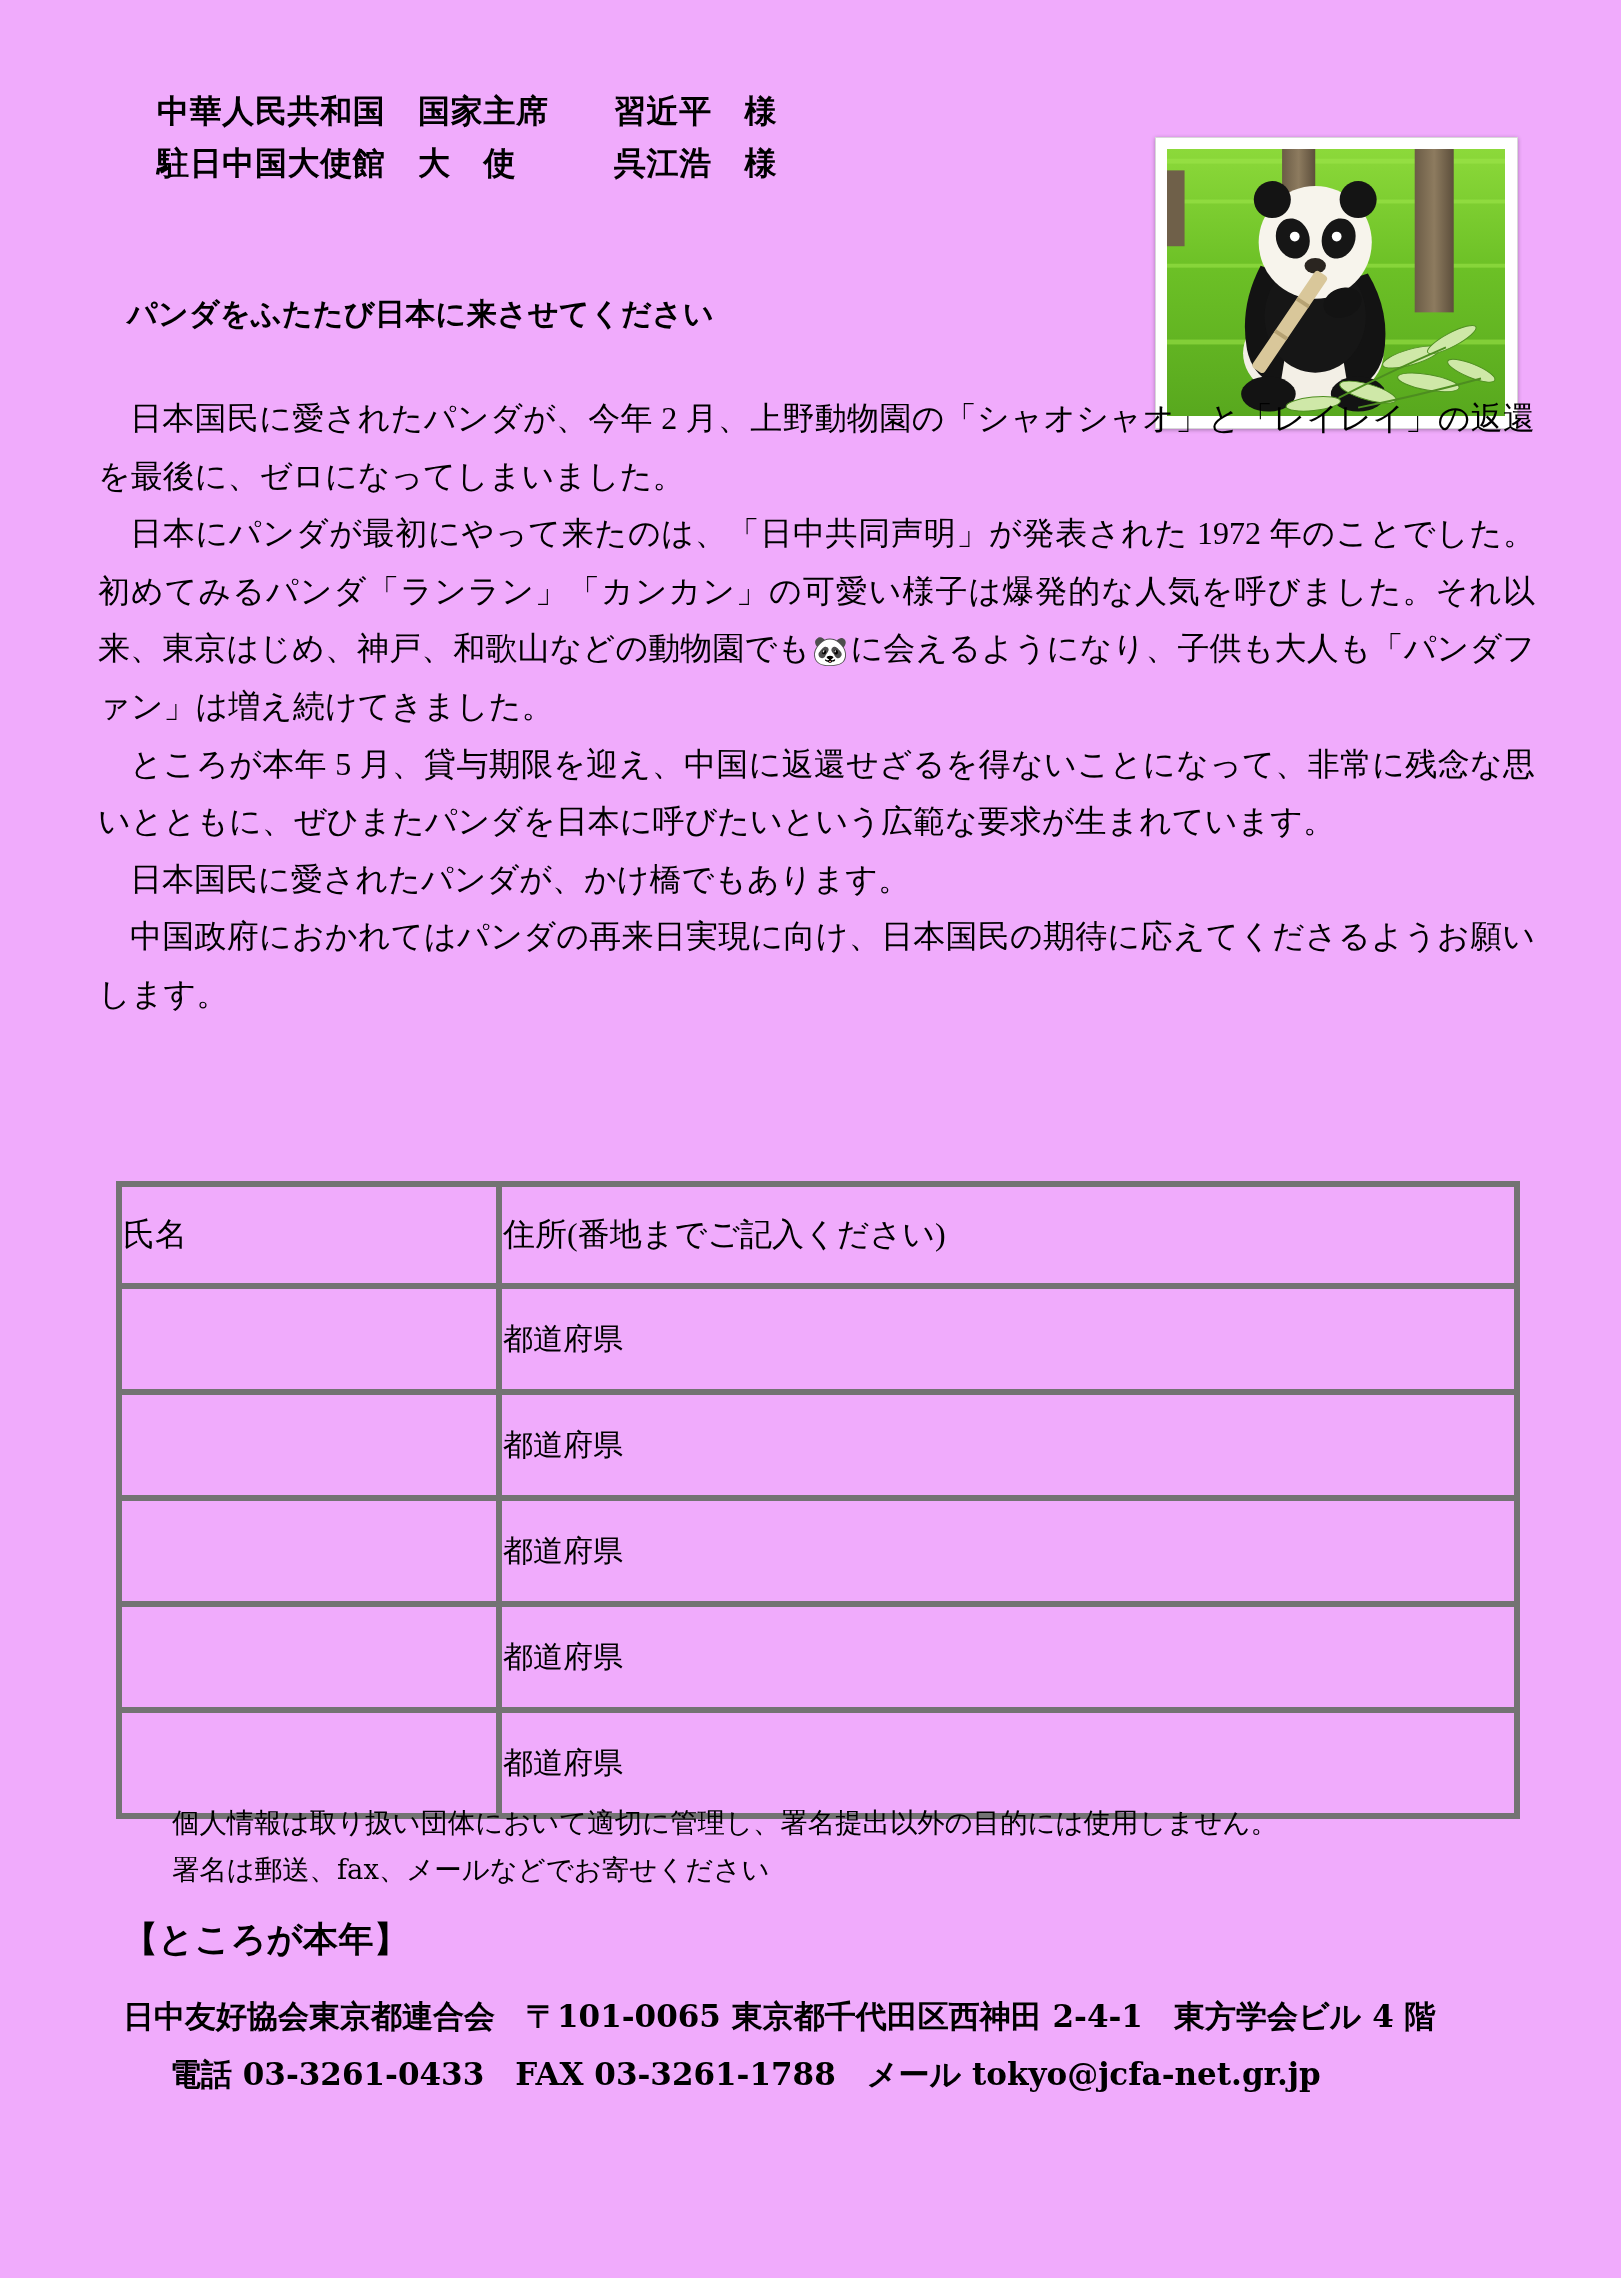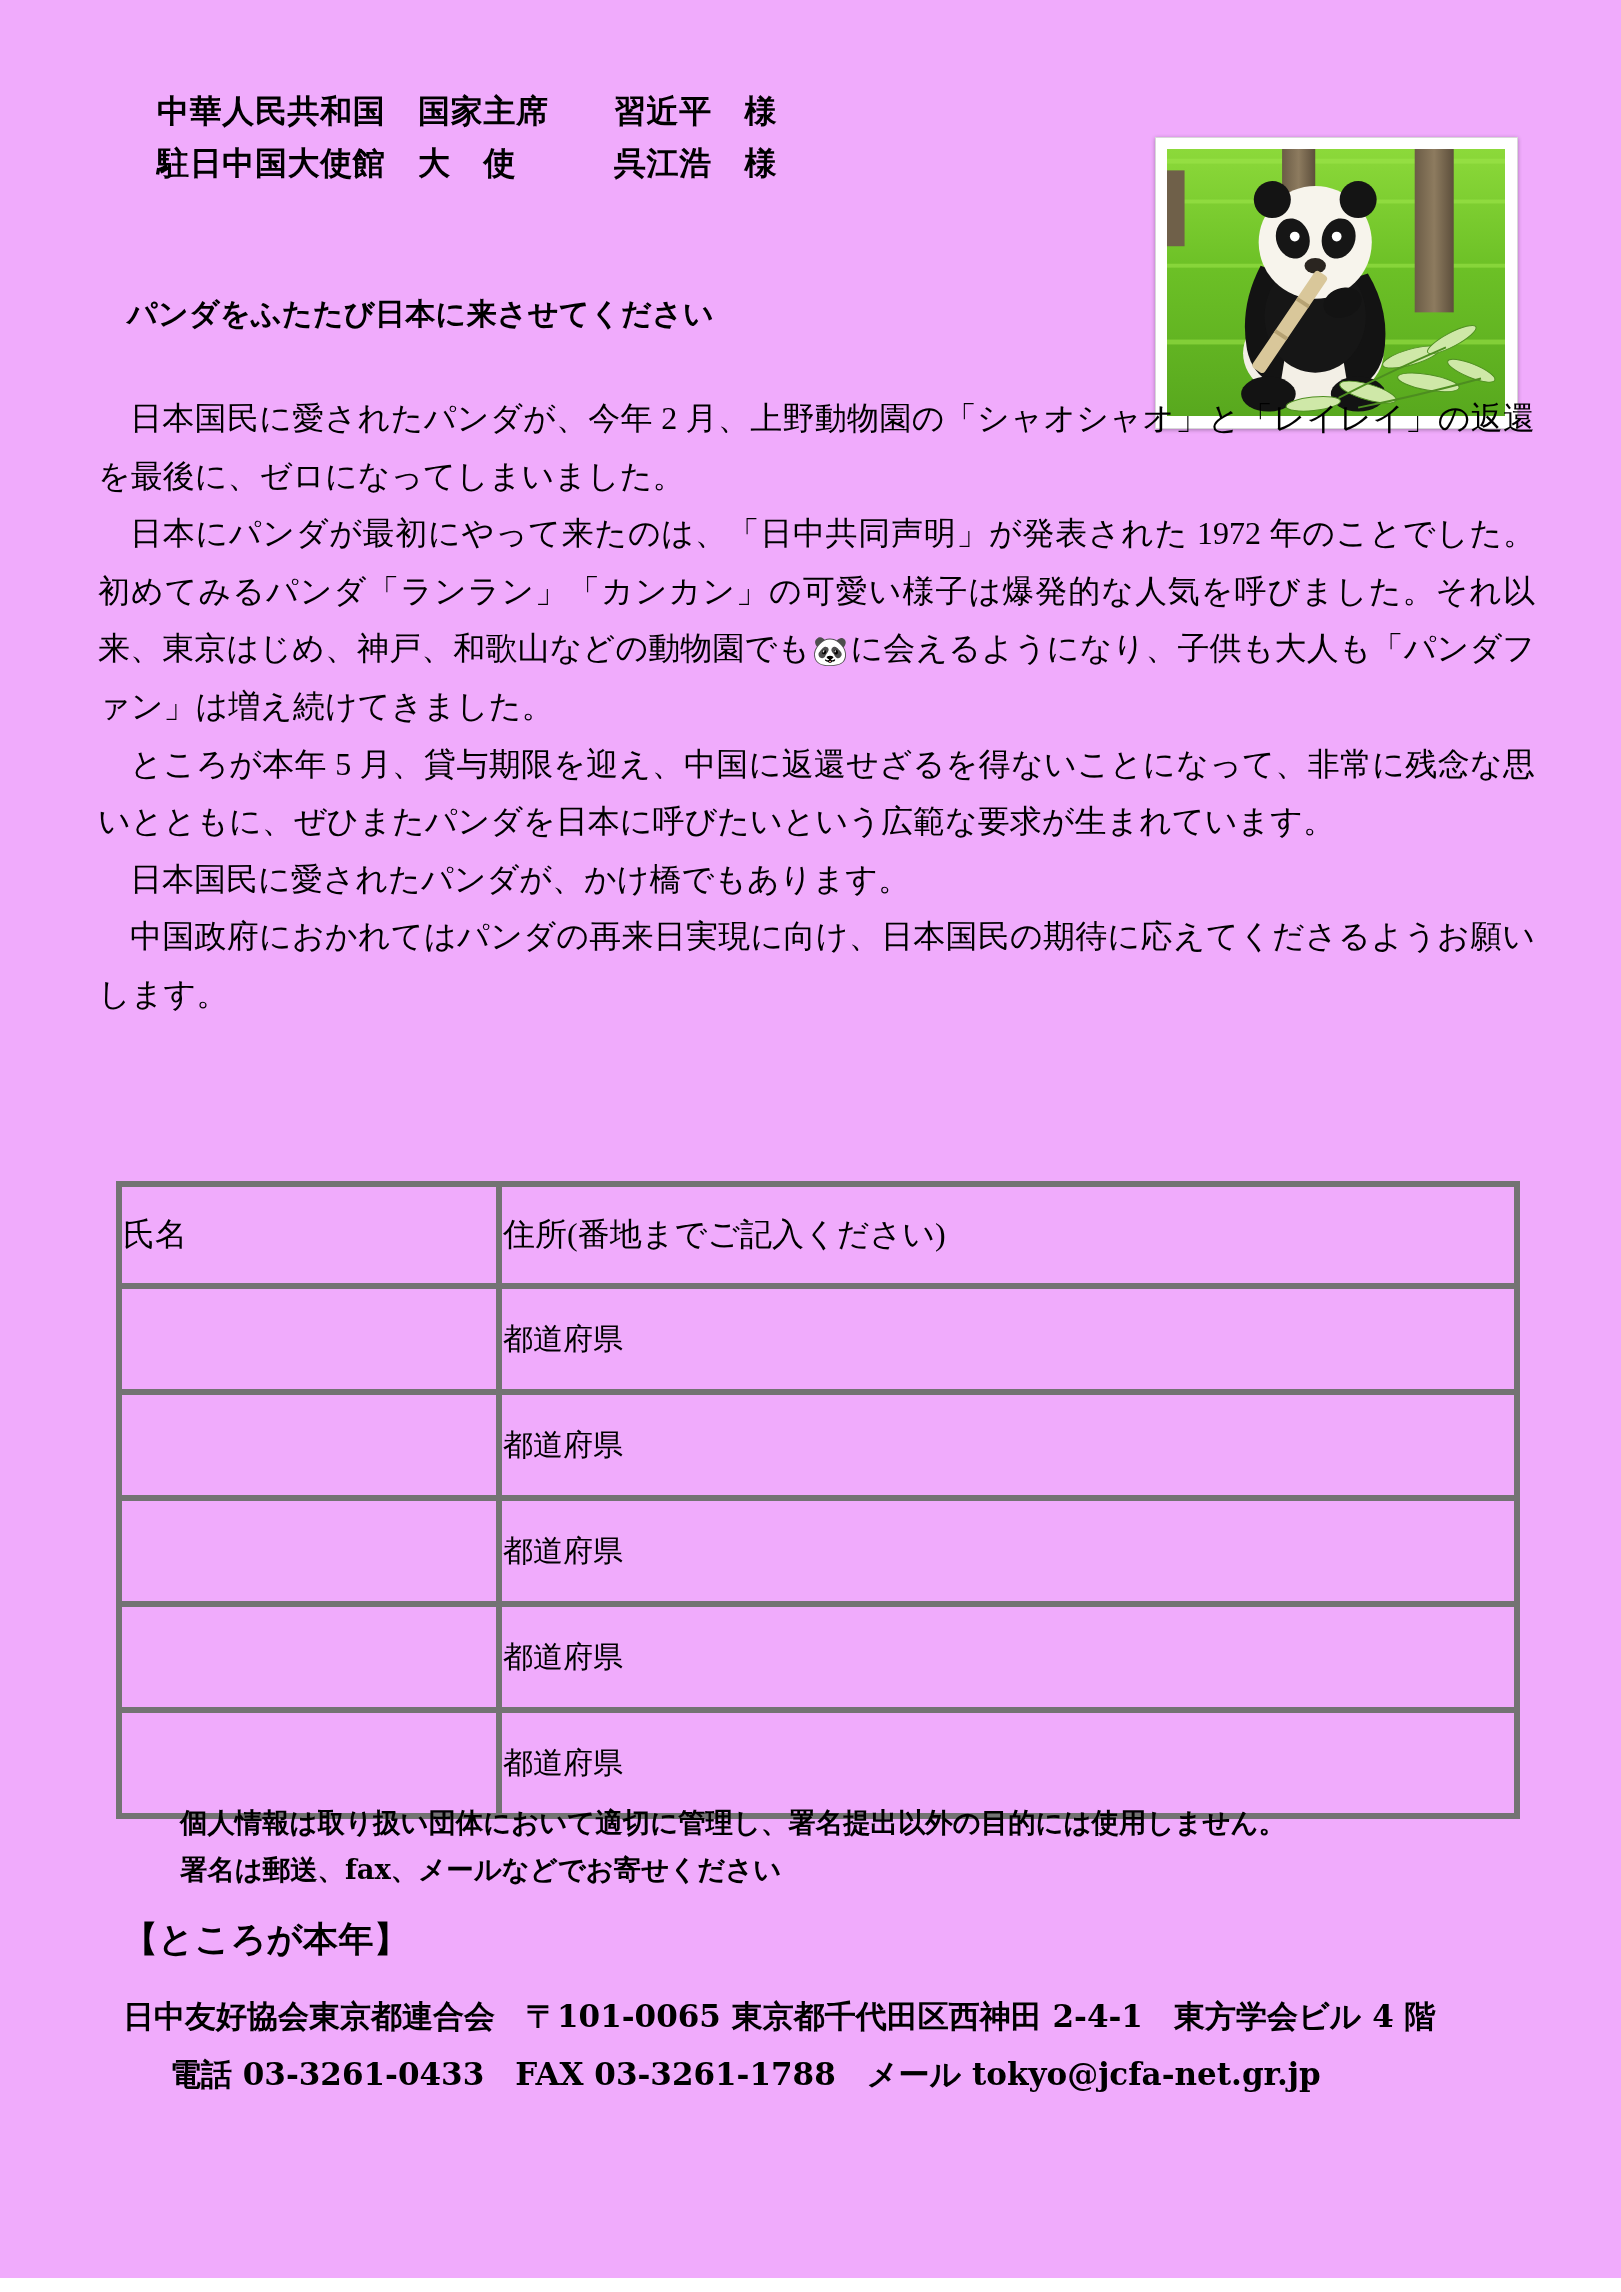--- a/index.html
+++ b/index.html
@@ -112,27 +112,27 @@
   }
   .sign-table th.col-name { width: 372px; }
   .sign-table th { height: 94px; }
   .sign-table td { height: 98px; }
   .sign-table td.cell-name { }
   .sign-table td.cell-addr { font-size: 30px; margin-top: 23px; }
 
   
   .notes {
     position: absolute;
-    left: 180px;
+    left: 172px;
     top: 1799px;
     width: 1353px;
     font-size: 27.4px;
     line-height: 1.72;
     font-family: "DejaVu Serif", "Liberation Serif", serif;
-    font-weight: bold;
+    font-weight: normal;
   }
   .notes div { white-space: pre; }
 
   
   .org-block {
     position: absolute;
     left: 123px;
     top: 1916px;
     width: 1411px;
   }

